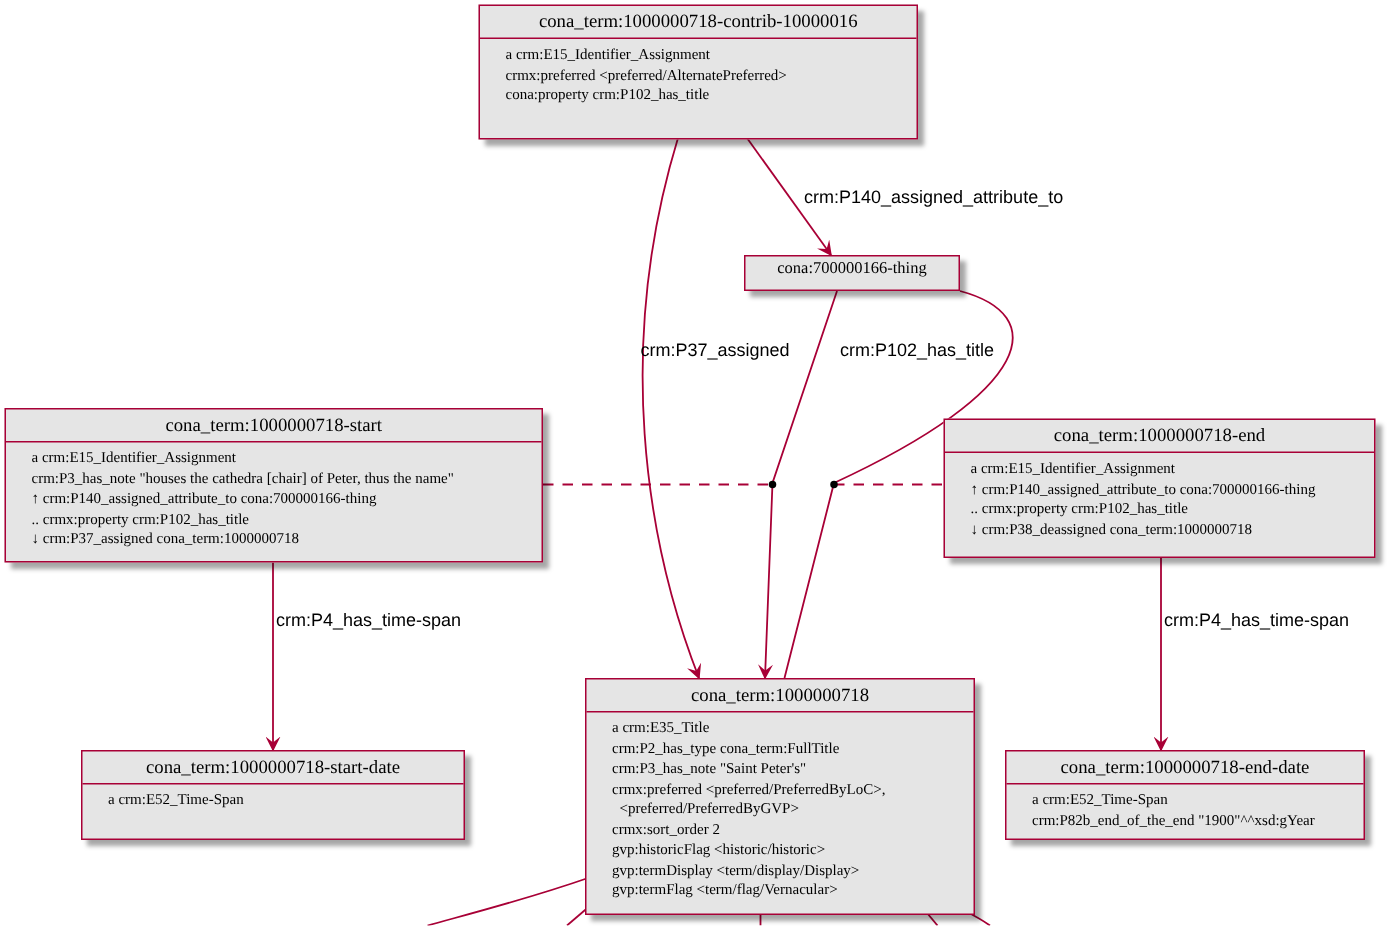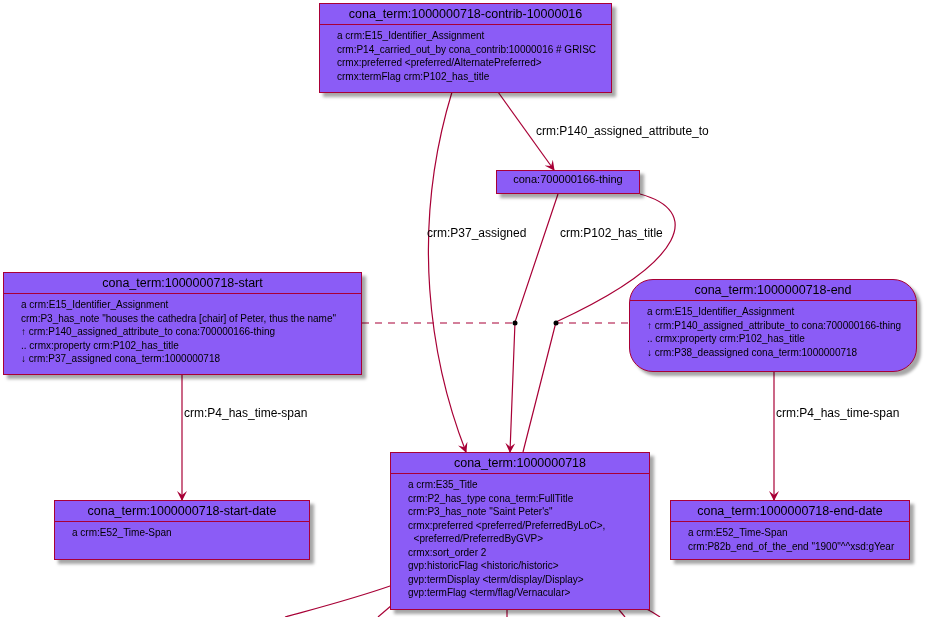--- a/index.html
+++ b/index.html
@@ -1,20 +1,20 @@
 <!DOCTYPE html>
 <html><head>
 <meta charset="utf-8">
 <style>
   html, body { margin:0; padding:0; background:#ffffff; }
   body { width:929px; height:617px; position:relative; overflow:hidden;
          font-family:"Liberation Sans", sans-serif; color:#000; }
   svg.edges { position:absolute; left:0; top:0; }
-  .node { position:absolute; background:#8b5cf6; border:1.5px solid #a80036;
-          box-shadow:4px 4px 3px rgba(0,0,0,0.35); box-sizing:border-box; }
+  .node { position:absolute; background:#e5e5e5; border:1.5px solid #a80036;
+          box-shadow:4px 4px 3px rgba(0,0,0,0.35); box-sizing:border-box;font-family:Liberation Serif, serif; }
   .node .title { text-align:center; font-size:12.5px; padding:3px 4px 3px; border-bottom:1.5px solid #a80036; white-space:nowrap; }
   .node .body { font-size:10px; line-height:13.5px; padding:4px 5px 4px; white-space:pre;margin-left:12px; }
   .node.simple .title { border-bottom:none; font-size:11px; padding:2px 4px; }
   .elabel { position:absolute; font-size:12px; white-space:nowrap; }
 </style>
 </head>
 <body>
 
 <svg class="edges" width="929" height="617">
   <defs>
@@ -44,33 +44,33 @@
 </svg>
 
 <div class="elabel" style="left:536px;top:124px;">crm:P140_assigned_attribute_to</div>
 <div class="elabel" style="left:427px;top:226px;">crm:P37_assigned</div>
 <div class="elabel" style="left:560px;top:226px;">crm:P102_has_title</div>
 <div class="elabel" style="left:184px;top:406px;">crm:P4_has_time-span</div>
 <div class="elabel" style="left:776px;top:406px;">crm:P4_has_time-span</div>
 
 <div class="node" style="left:319px;top:3px;width:293px;height:90px;">
   <div class="title">cona_term:1000000718-contrib-10000016</div>
-  <div class="body"><div>a crm:E15_Identifier_Assignment</div><div>crm:P14_carried_out_by cona_contrib:10000016 # GRISC</div><div>crmx:preferred &lt;preferred/AlternatePreferred&gt;</div><div>crmx:termFlag crm:P102_has_title</div></div>
+  <div class="body"><div>a crm:E15_Identifier_Assignment</div><div>crmx:preferred &lt;preferred/AlternatePreferred&gt;</div><div>cona:property crm:P102_has_title</div></div>
 </div>
 
 <div class="node simple" style="left:496px;top:170px;width:144px;height:24px;">
   <div class="title">cona:700000166-thing</div>
 </div>
 
 <div class="node" style="left:3px;top:272px;width:359px;height:103px;">
   <div class="title">cona_term:1000000718-start</div>
   <div class="body"><div>a crm:E15_Identifier_Assignment</div><div>crm:P3_has_note "houses the cathedra [chair] of Peter, thus the name"</div><div>↑ crm:P140_assigned_attribute_to cona:700000166-thing</div><div>.. crmx:property crm:P102_has_title</div><div>↓ crm:P37_assigned cona_term:1000000718</div></div>
 </div>
 
-<div class="node" style="left:629px;top:279px;width:288px;height:93px;border-radius:24px;">
+<div class="node" style="left:629px;top:279px;width:288px;height:93px;">
   <div class="title">cona_term:1000000718-end</div>
   <div class="body"><div>a crm:E15_Identifier_Assignment</div><div>↑ crm:P140_assigned_attribute_to cona:700000166-thing</div><div>.. crmx:property crm:P102_has_title</div><div>↓ crm:P38_deassigned cona_term:1000000718</div></div>
 </div>
 
 <div class="node" style="left:390px;top:452px;width:260px;height:158px;">
   <div class="title">cona_term:1000000718</div>
   <div class="body"><div>a crm:E35_Title</div><div>crm:P2_has_type cona_term:FullTitle</div><div>crm:P3_has_note "Saint Peter's"</div><div>crmx:preferred &lt;preferred/PreferredByLoC&gt;,</div><div>  &lt;preferred/PreferredByGVP&gt;</div><div>crmx:sort_order 2</div><div>gvp:historicFlag &lt;historic/historic&gt;</div><div>gvp:termDisplay &lt;term/display/Display&gt;</div><div>gvp:termFlag &lt;term/flag/Vernacular&gt;</div></div>
 </div>
 
 <div class="node" style="left:54px;top:500px;width:256px;height:60px;">

